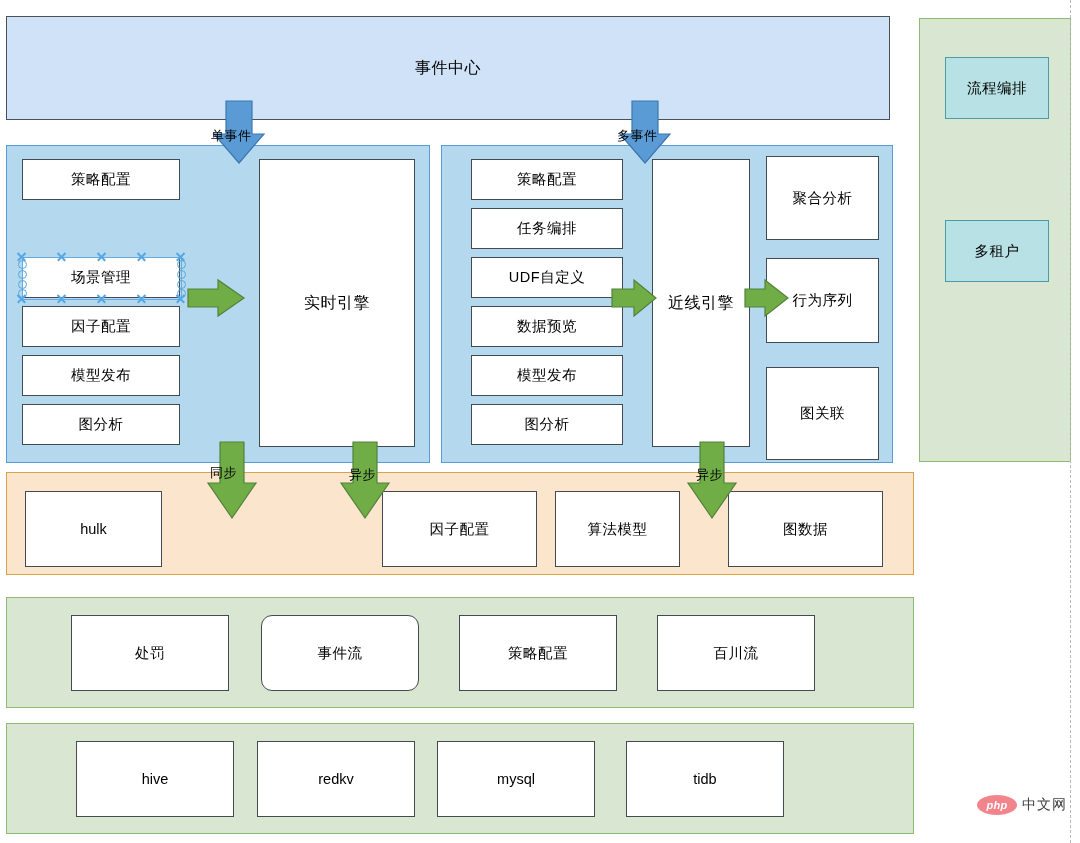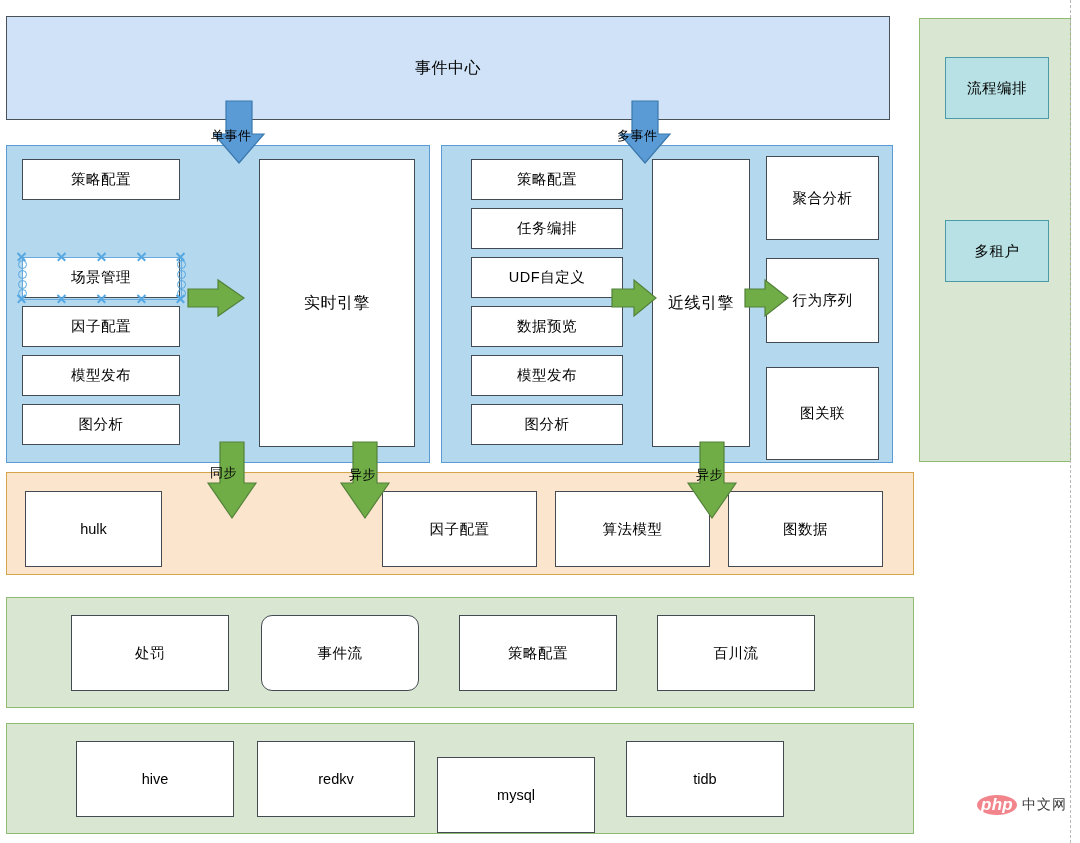--- a/index.html
+++ b/index.html
@@ -79,21 +79,21 @@
   }
 
   
   #watermark{
     position:absolute;display:flex;align-items:center;gap:5px;
   }
   .wm-pill{
     width:40px;height:20px;border-radius:50%;
     background:#f2848c;
     display:flex;align-items:center;justify-content:center;
-    color:#ffffff;font-size:17px;font-style:italic;font-weight:bold;
+    color:#ffffff;font-size:11px;font-style:italic;font-weight:bold;
     letter-spacing:.3px;
   }
   .wm-text{font-size:14px;color:#3c3c3c;letter-spacing:1px;}
 </style>
 </head>
 <body>
 
 <div id="canvas">
 
   <div class="node band-blue ctr" style="left:6px;top:16px;width:884px;height:104px;">
@@ -184,21 +184,21 @@
   </div>
 
   <div class="node band-orange" style="left:6px;top:472px;width:908px;height:103px;">
   </div>
   <div class="node wbox ctr" style="left:25px;top:491px;width:137px;height:76px;">
     <span class="t14">hulk</span>
   </div>
   <div class="node wbox ctr" style="left:382px;top:491px;width:155px;height:76px;">
     <span class="t14 lbl-cn">因子配置</span>
   </div>
-  <div class="node wbox ctr" style="left:555px;top:491px;width:155px;height:76px;">
+  <div class="node wbox ctr" style="left:555px;top:491px;width:125px;height:76px;">
     <span class="t14 lbl-cn">算法模型</span>
   </div>
   <div class="node wbox ctr" style="left:728px;top:491px;width:155px;height:76px;">
     <span class="t14 lbl-cn">图数据</span>
   </div>
 
   <div class="node band-green" style="left:6px;top:597px;width:908px;height:111px;">
   </div>
   <div class="node wbox ctr" style="left:71px;top:615px;width:158px;height:76px;">
     <span class="t14 lbl-cn">处罚</span>
@@ -214,21 +214,21 @@
   </div>
 
   <div class="node band-green" style="left:6px;top:723px;width:908px;height:111px;">
   </div>
   <div class="node wbox ctr" style="left:76px;top:741px;width:158px;height:76px;">
     <span class="t14">hive</span>
   </div>
   <div class="node wbox ctr" style="left:257px;top:741px;width:158px;height:76px;">
     <span class="t14">redkv</span>
   </div>
-  <div class="node wbox ctr" style="left:437px;top:741px;width:158px;height:76px;margin-top:16px;">
+  <div class="node wbox ctr" style="left:437px;top:741px;width:158px;height:76px;">
     <span class="t14">mysql</span>
   </div>
   <div class="node wbox ctr" style="left:626px;top:741px;width:158px;height:76px;">
     <span class="t14">tidb</span>
   </div>
 
   <div class="node side-green" style="left:919px;top:18px;width:152px;height:444px;">
   </div>
   <div class="node tbox ctr" style="left:945px;top:57px;width:104px;height:62px;">
     <span class="t14 lbl-cn">流程编排</span>

